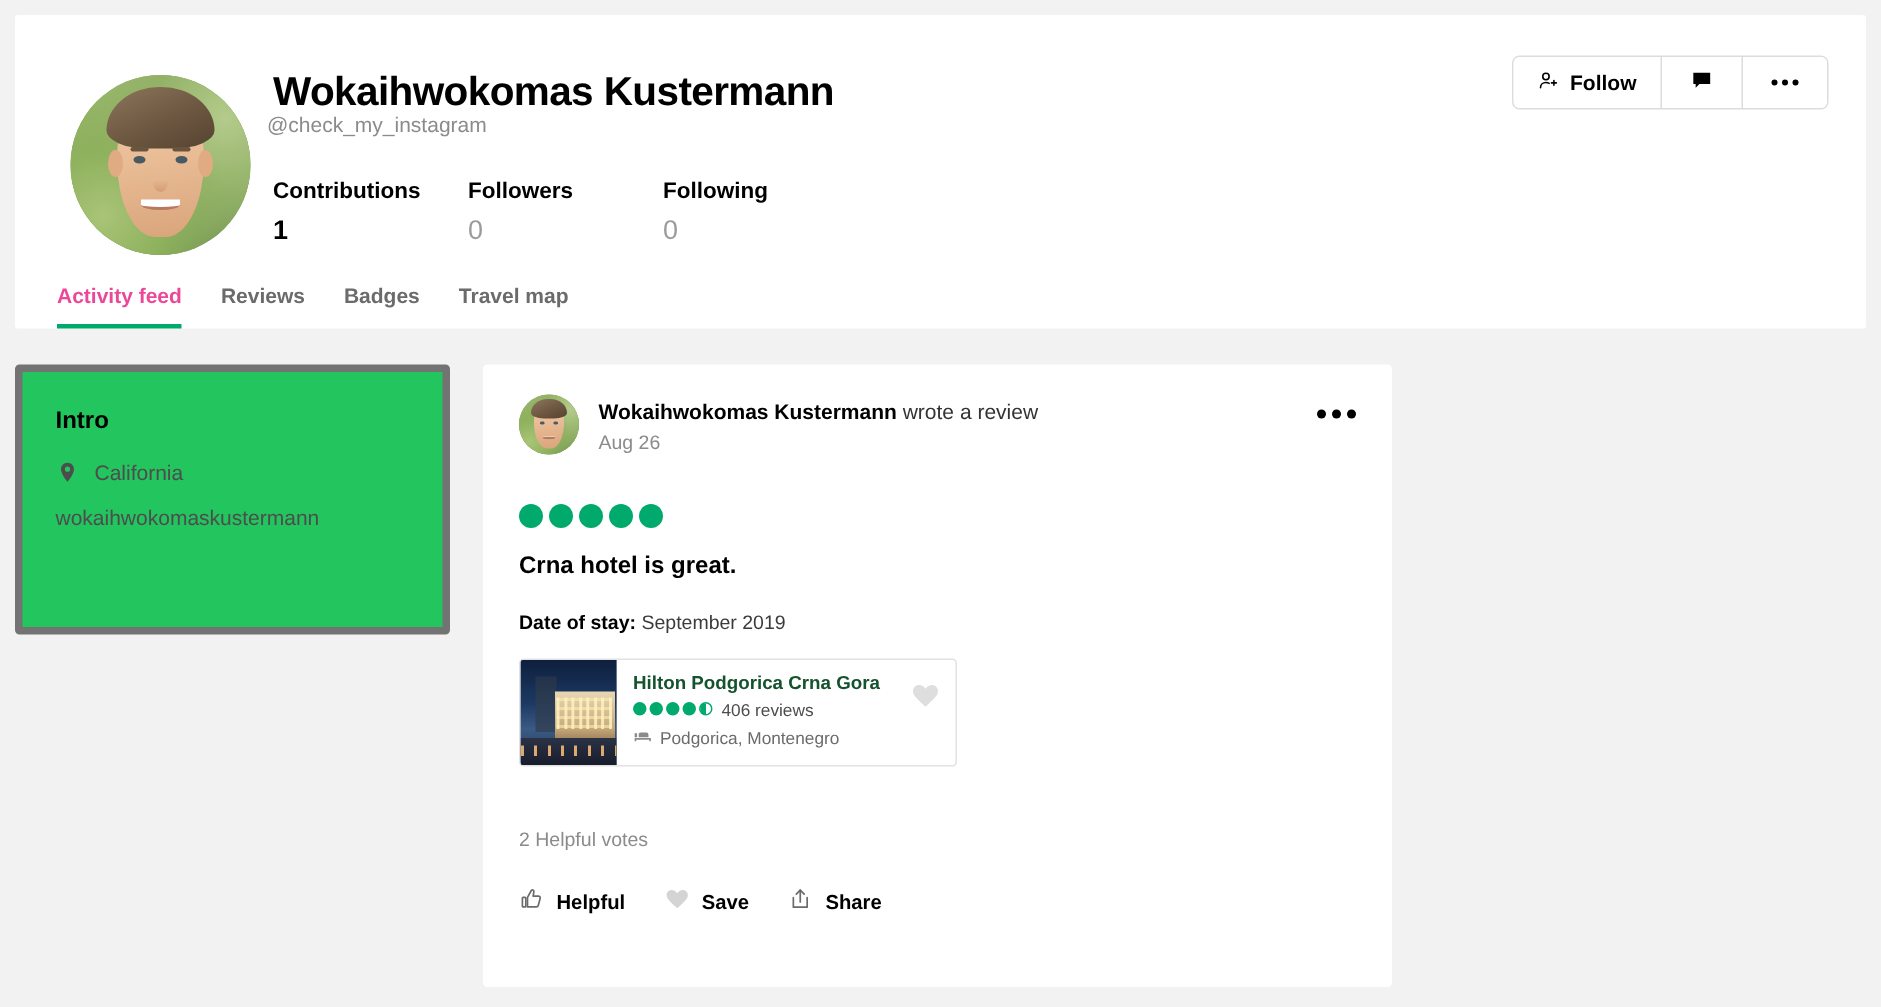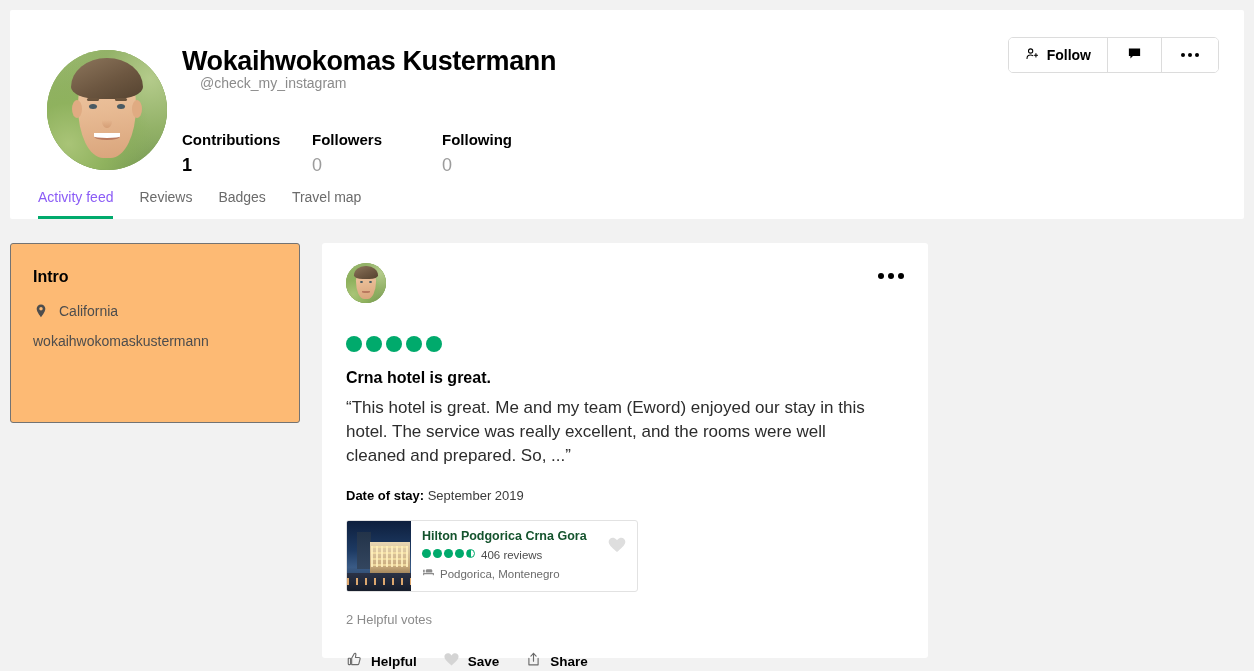--- a/index.html
+++ b/index.html
@@ -102,40 +102,39 @@
     position: absolute;
     left: 172px; top: 36px;
     font-size: 27px;
     font-weight: bold;
     letter-spacing: -0.4px;
     color: #000000;
     white-space: nowrap;
   }
   .profile-handle {
     position: absolute;
-    left: 190px; top: 65px;
+    left: 168px; top: 65px;
     font-size: 14px;
     color: #8b8b8b;
     white-space: nowrap;
   }
 
   .stats-row {
     position: absolute;
     left: 172px; top: 108px;
     display: flex;
     gap: 0;
   }
   .stat-block { width: 130px; }
   .stat-label {
     font-size: 15px;
     font-weight: bold;
     color: #000000;
     line-height: 20px;
     white-space: nowrap;
-    margin-top: 12px;
   }
   .stat-value {
     font-size: 18px;
     line-height: 26px;
     margin-top: 2px;
   }
   .stat-value.zero { color: #9b9b9b; }
   .stat-value.filled { color: #000000; font-weight: bold; }
 
   
@@ -183,35 +182,36 @@
     gap: 26px;
     align-items: flex-end;
   }
   .tab {
     font-size: 14px;
     color: #6b6b6b;
     padding-bottom: 11px;
     cursor: pointer;
     border-bottom: 3px solid transparent;
     white-space: nowrap;
+    font-weight: bold;
   }
   .tab.active {
-    color: #8b5cf6;
-    font-weight: normal;
+    color: #ec4899;
+    font-weight: bold;
     border-bottom-color: #00aa6c;
   }
 
   
   .intro-card {
     position: absolute;
     left: 10px; top: 243px;
     width: 290px;
     height: 180px;
-    background: #fdba74;
-    border: 1px solid #737373;
+    background: #22c55e;
+    border: 5px solid #737373;
     border-radius: 3px;
     padding: 24px 22px;
   }
   .intro-title {
     font-size: 16px;
     font-weight: bold;
     margin-bottom: 17px;
   }
   .intro-row {
     display: flex;
@@ -403,21 +403,21 @@
   .heart-save {
     position: absolute;
     right: 10px; top: 14px;
     cursor: pointer;
   }
 
   
   .helpful-votes {
     font-size: 13px;
     color: #8b8b8b;
-    margin-top: 20px;
+    margin-top: 41px;
   }
   .footer-actions {
     display: flex;
     align-items: center;
     gap: 26px;
     margin-top: 24px;
   }
   .footer-btn {
     display: flex;
     align-items: center;
@@ -524,37 +524,42 @@
 
   <div class="review-head">
     <div class="avatar-small">
       <div class="face-bg"></div>
       <div class="face-skin"></div>
       <div class="face-hair"></div>
       <div class="face-eye-l"></div>
       <div class="face-eye-r"></div>
       <div class="face-mouth"></div>
     </div>
+    <div>
+      <div class="review-byline">
+        <span class="author">Wokaihwokomas Kustermann</span><span class="verb"> wrote a review</span>
+      </div>
+      <div class="review-date">Aug 26</div>
+    </div>
     <div class="review-menu">
       <i></i>
         <i></i>
         <i></i>
     </div>
   </div>
 
   <div class="bubbles">
     <span class="bubble"></span>
     <span class="bubble"></span>
     <span class="bubble"></span>
     <span class="bubble"></span>
     <span class="bubble"></span>
   </div>
 
   <div class="review-title">Crna hotel is great.</div>
-  <div class="review-body">“This hotel is great. Me and my team (Eword) enjoyed our stay in this hotel. The service was really excellent, and the rooms were well cleaned and prepared. So, ...”</div>
 
   <div class="review-stay">
     <b>Date of stay:</b><span> September 2019</span>
   </div>
 
   <div class="hotel-card">
     <div class="hotel-thumb">
       <div class="ht-sky"></div>
       <div class="ht-tower"></div>
       <div class="ht-building"></div>

